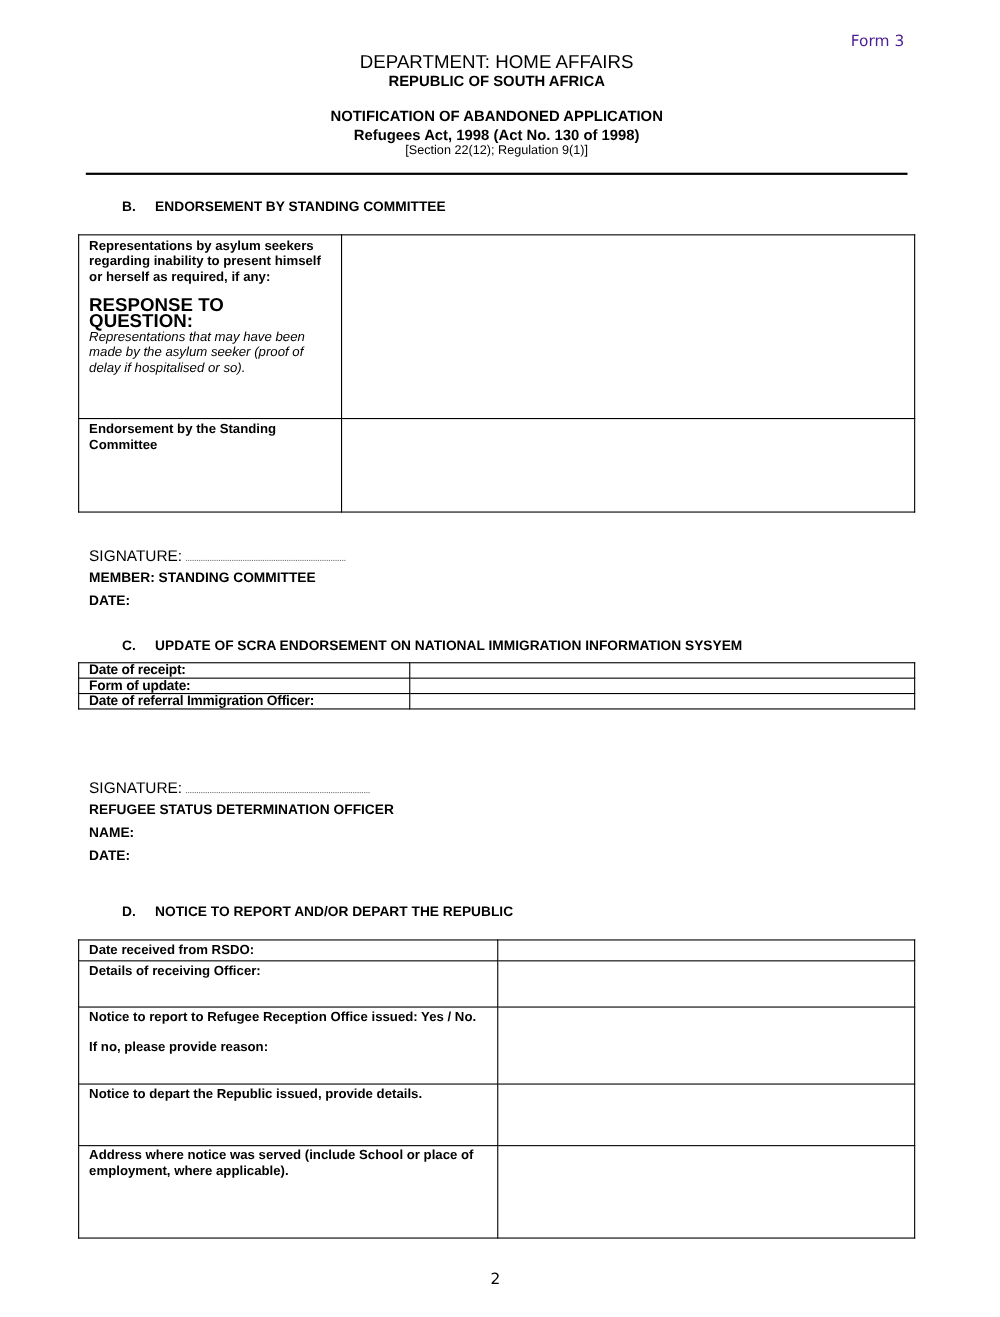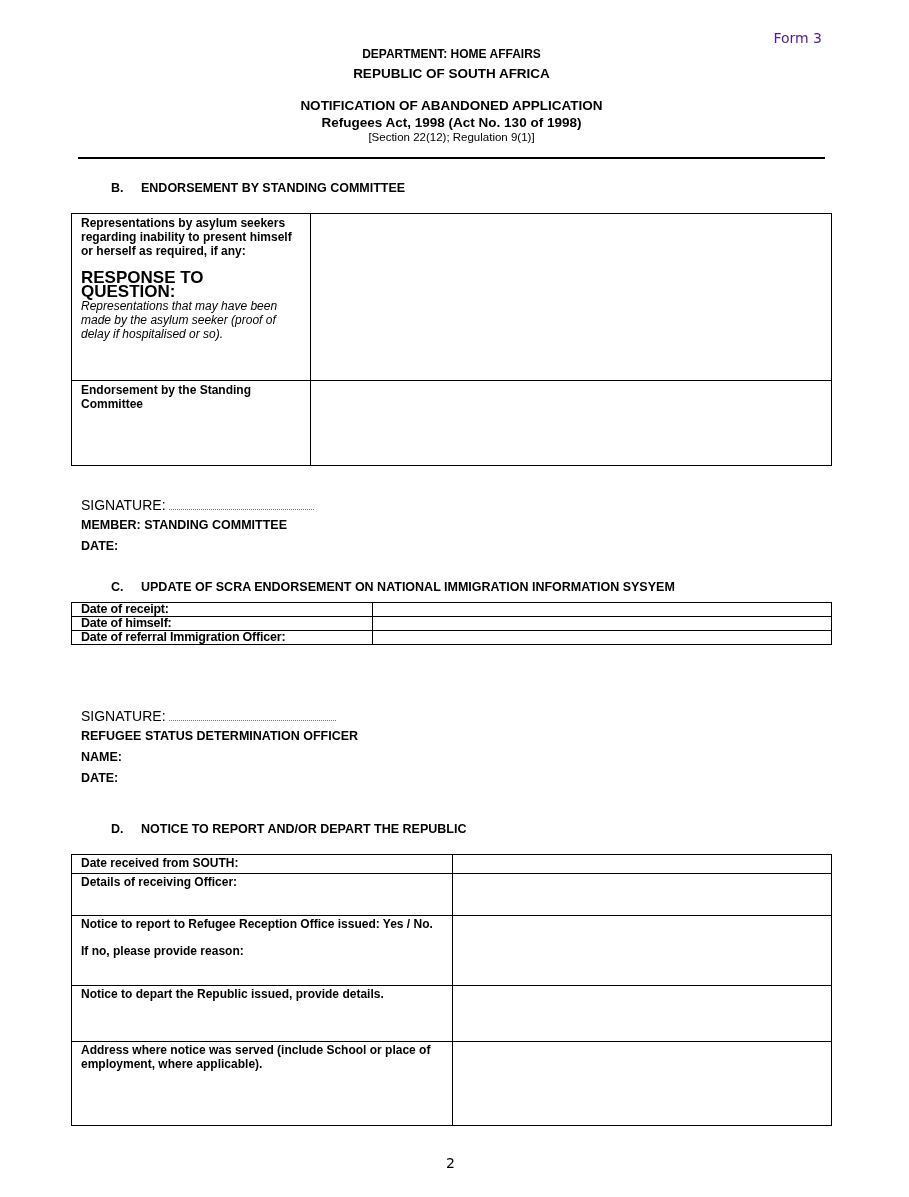--- a/index.html
+++ b/index.html
@@ -1,20 +1,20 @@
 <!DOCTYPE html>
 <html><head>
 <meta charset="utf-8">
 <style>
   html, body { margin: 0; padding: 0; background: #ffffff; }
   body { width: 909px; height: 1197px; position: relative; font-family: "Liberation Sans", sans-serif; color: #000; overflow: hidden; }
   .abs { position: absolute; }
   .form-no { right: 87px; top: 30px; font-family: "DejaVu Sans", sans-serif; font-size: 14px; color: #4c1d95; }
   .center { left: 0; width: 903px; text-align: center; }
-  .h1 { font-weight: bold; font-size: 12px; }
+  .h1 { font-weight: normal; font-size: 17px; }
   .h2 { font-weight: bold; font-size: 13.5px; }
   .h3 { font-weight: bold; font-size: 13.5px; }
   .h4 { font-weight: bold; font-size: 13.5px; }
   .h5 { font-size: 11.5px; }
   .rule { left: 78px; width: 747px; top: 157px; height: 0; border-top: 2px solid #000; }
   .sec-title { font-weight: bold; font-size: 12.5px; }
   .sec-title .letter { display: inline-block; width: 30px; }
   table { border-collapse: collapse; position: absolute; padding-left: 17px; }
   td { border: 1.5px solid #000; vertical-align: top; padding: 0; font-size: 12px; }
   .lbl { font-weight: bold; padding: 2px 9px; line-height: 14px; }
@@ -76,21 +76,21 @@
 <table class="thin" style="left:71px; top:602px; width:761px;">
   <tbody>
       <tr style="height:14px;">
     <td style="width:300px;">
           <div class="lbl">Date of receipt:</div>
         </td>
     <td></td>
   </tr>
   <tr style="height:14px;">
     <td>
-          <div class="lbl">Date of himself:</div>
+          <div class="lbl">Form of update:</div>
         </td>
     <td></td>
   </tr>
   <tr style="height:14px;">
     <td>
           <div class="lbl">Date of referral Immigration Officer:</div>
         </td>
     <td></td>
   </tr>
 </tbody>
@@ -104,21 +104,21 @@
 <div class="abs bold-lbl" style="left:81px; top:771px;">DATE:</div>
 
 <div class="abs sec-title" style="left:111px; top:822px;">
   <span class="letter">D.</span><span>NOTICE TO REPORT AND/OR DEPART THE REPUBLIC</span>
 </div>
 
 <table style="left:71px; top:854px; width:761px;">
   <tbody>
       <tr style="height:19px;">
     <td style="width:380px;">
-          <div class="lbl" style="padding-top:1px;">Date received from SOUTH:</div>
+          <div class="lbl" style="padding-top:1px;">Date received from RSDO:</div>
         </td>
     <td></td>
   </tr>
   <tr style="height:42px;">
     <td>
           <div class="lbl" style="padding-top:1px;">Details of receiving Officer:</div>
         </td>
     <td></td>
   </tr>
   <tr style="height:70px;">

